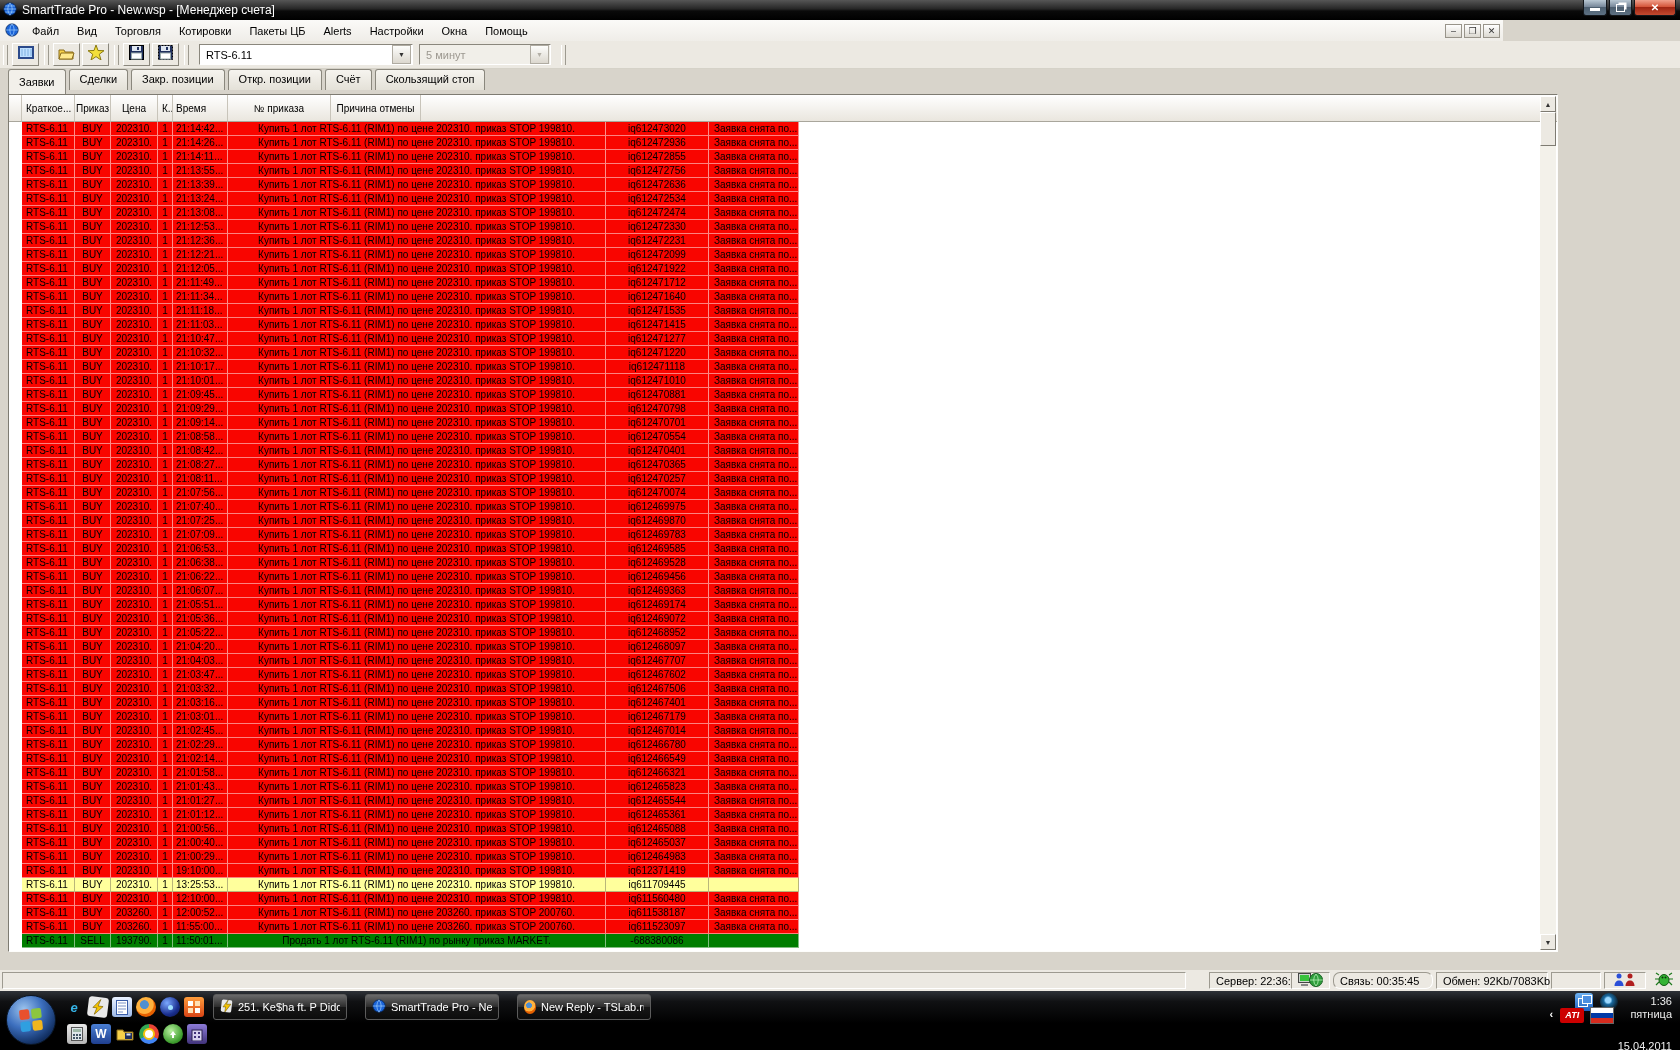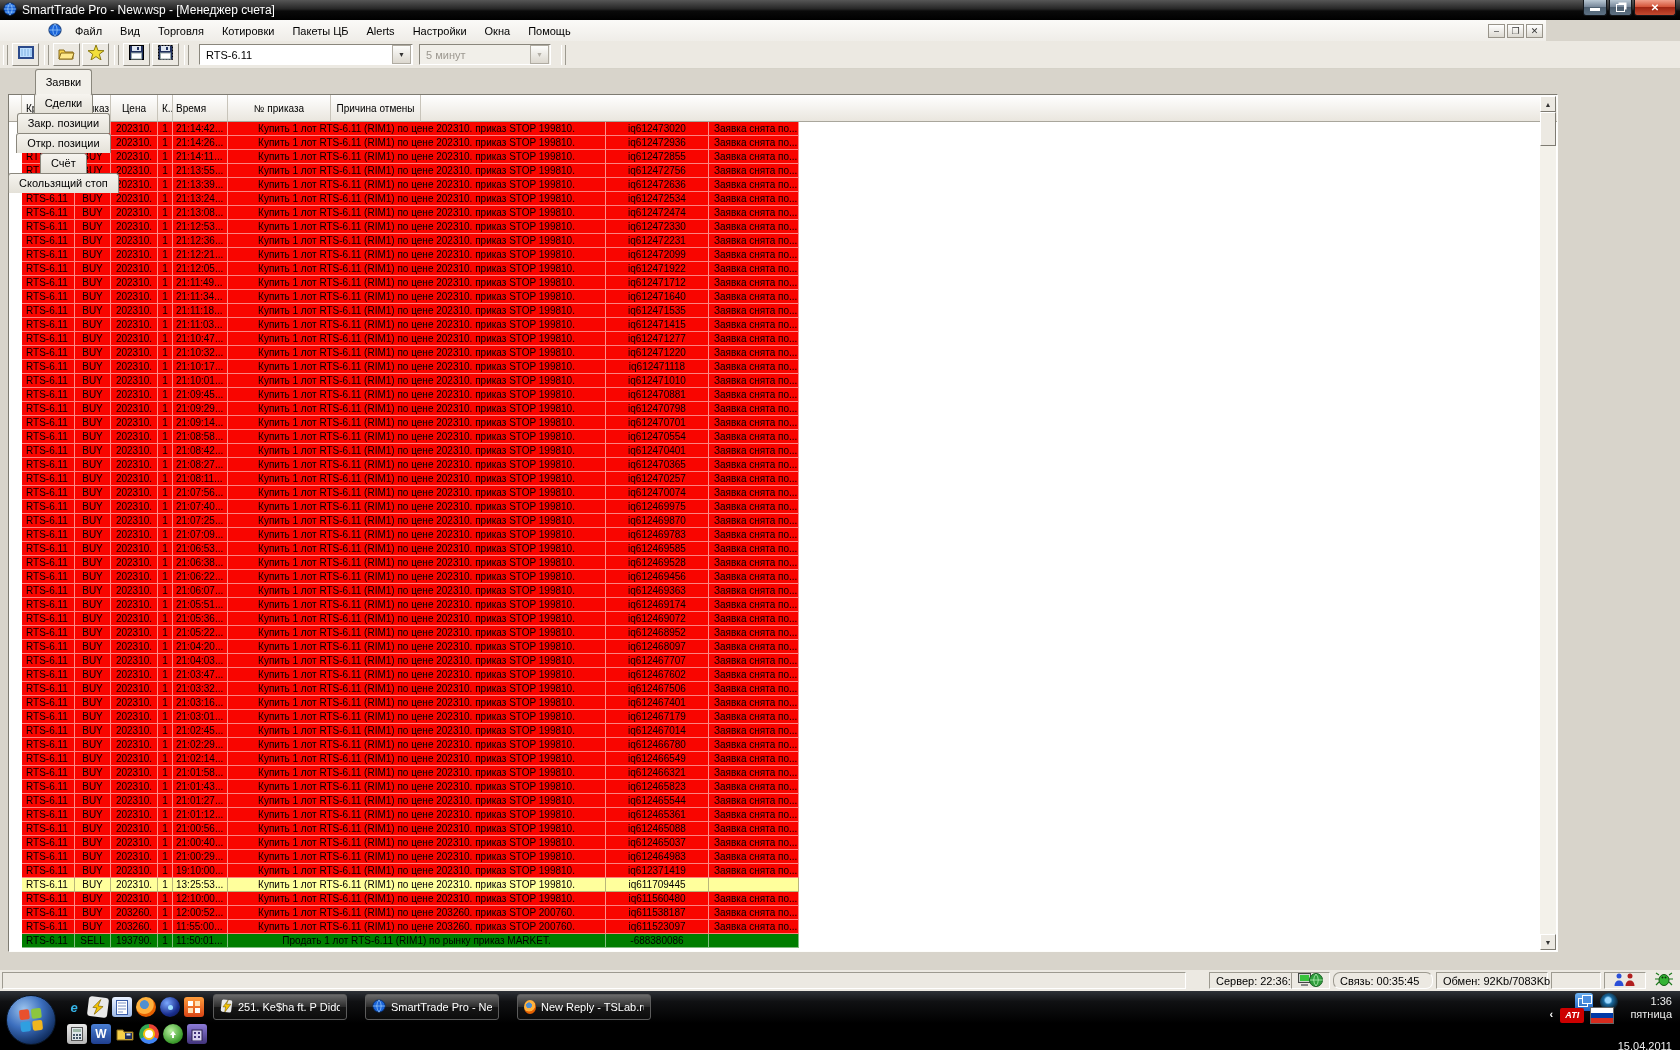--- a/index.html
+++ b/index.html
@@ -13,41 +13,41 @@
   .capbtn{position:absolute;top:0;height:16px;border:1px solid #14181c;
     border-top:none;border-radius:0 0 3px 3px;box-sizing:border-box;
     display:flex;align-items:center;justify-content:center;color:#fff;
     font-size:10px;font-weight:bold;
     background:linear-gradient(#b9c8d4,#78889a 45%,#4d5f70 50%,#5d7183);}
   .capbtn.close{background:linear-gradient(#f0a08c,#d4553a 45%,#a02613 50%,#c24a30);}
   .glyph-restore{width:7px;height:6px;border:1px solid #fff;box-shadow:2px -2px 0 -0.5px #fff;}
   
   .menubar{position:absolute;left:0;top:20px;width:1503px;height:21px;
     background:linear-gradient(#fbfaf8,#efede8);border-bottom:1px solid #d9d6cd;
-    display:flex;align-items:center;font-size:11px;color:#000;padding-left:43px;}
+    display:flex;align-items:center;font-size:11px;color:#000;}
   .menu-item{padding:3px 9px;cursor:default;}
   .mdibtn{width:17px;height:14px;border:1px solid #98948a;background:linear-gradient(#fff,#dcd9d1);
     font-size:9px;line-height:12px;text-align:center;color:#333;margin-left:2px;box-sizing:border-box;}
   
   .toolbar{position:absolute;left:0;top:41px;width:1680px;height:27px;
     background:#ece9e2;border-bottom:1px solid #d5d2c8;display:flex;align-items:center;}
   .grip{width:3px;height:20px;border-left:1px solid #fff;border-right:1px solid #9d9a90;margin:0 4px 0 3px;}
   .tbtn{width:27px;height:23px;box-sizing:border-box;border:1px solid;
     border-color:#fff #8a877d #8a877d #fff;background:#ece9e2;margin-right:2px;
     display:flex;align-items:center;justify-content:center;}
   .combo{height:21px;box-sizing:border-box;border:1px solid;border-color:#8a877d #fff #fff #8a877d;
     background:#fff;display:flex;align-items:center;font-size:11px;margin-left:6px;}
   .combo .val{flex:1;padding-left:6px;}
   .combo .drop{width:17px;height:17px;margin:1px;background:linear-gradient(#fdfdfb,#dcd8cf);
     border:1px solid #b0ac a2;border:1px solid #b0aca2;display:flex;align-items:center;justify-content:center;
     font-size:7px;color:#333;}
   .combo.disabled{background:#f1efe9;color:#9c9890;}
   .combo.disabled .drop{color:#b3afa6;}
   
-  .tabstrip{position:absolute;left:8px;top:69px;height:25px;display:flex;align-items:center;z-index:3;flex-direction:column;}
+  .tabstrip{position:absolute;left:8px;top:69px;height:25px;display:flex;align-items:flex-start;z-index:3;}
   .tab{height:20px;line-height:19px;padding:0 10px;margin-right:3px;font-size:11px;
     background:linear-gradient(#f6f4ef,#e4e1d8);border:1px solid #8a877d;border-bottom:none;
     border-radius:3px 3px 0 0;}
   .tab.active{height:24px;line-height:24px;background:#f2f0ea;margin-bottom:-1px;z-index:4;position:relative;}
   
   .panel{position:absolute;left:8px;top:94px;width:1550px;height:858px;background:#fff;
     border:1px solid;border-color:#7e7b72 #fdfdfb #fdfdfb #7e7b72;box-sizing:border-box;}
   .hdr{display:flex;height:27px;background:linear-gradient(#ffffff,#e9e5dd);font-size:10px;color:#000;}
   .hcell{box-sizing:border-box;border-right:1px solid #c8c4ba;border-bottom:1px solid #a9a69c;
     display:flex;align-items:center;justify-content:center;white-space:nowrap;overflow:hidden;text-align:center;}

